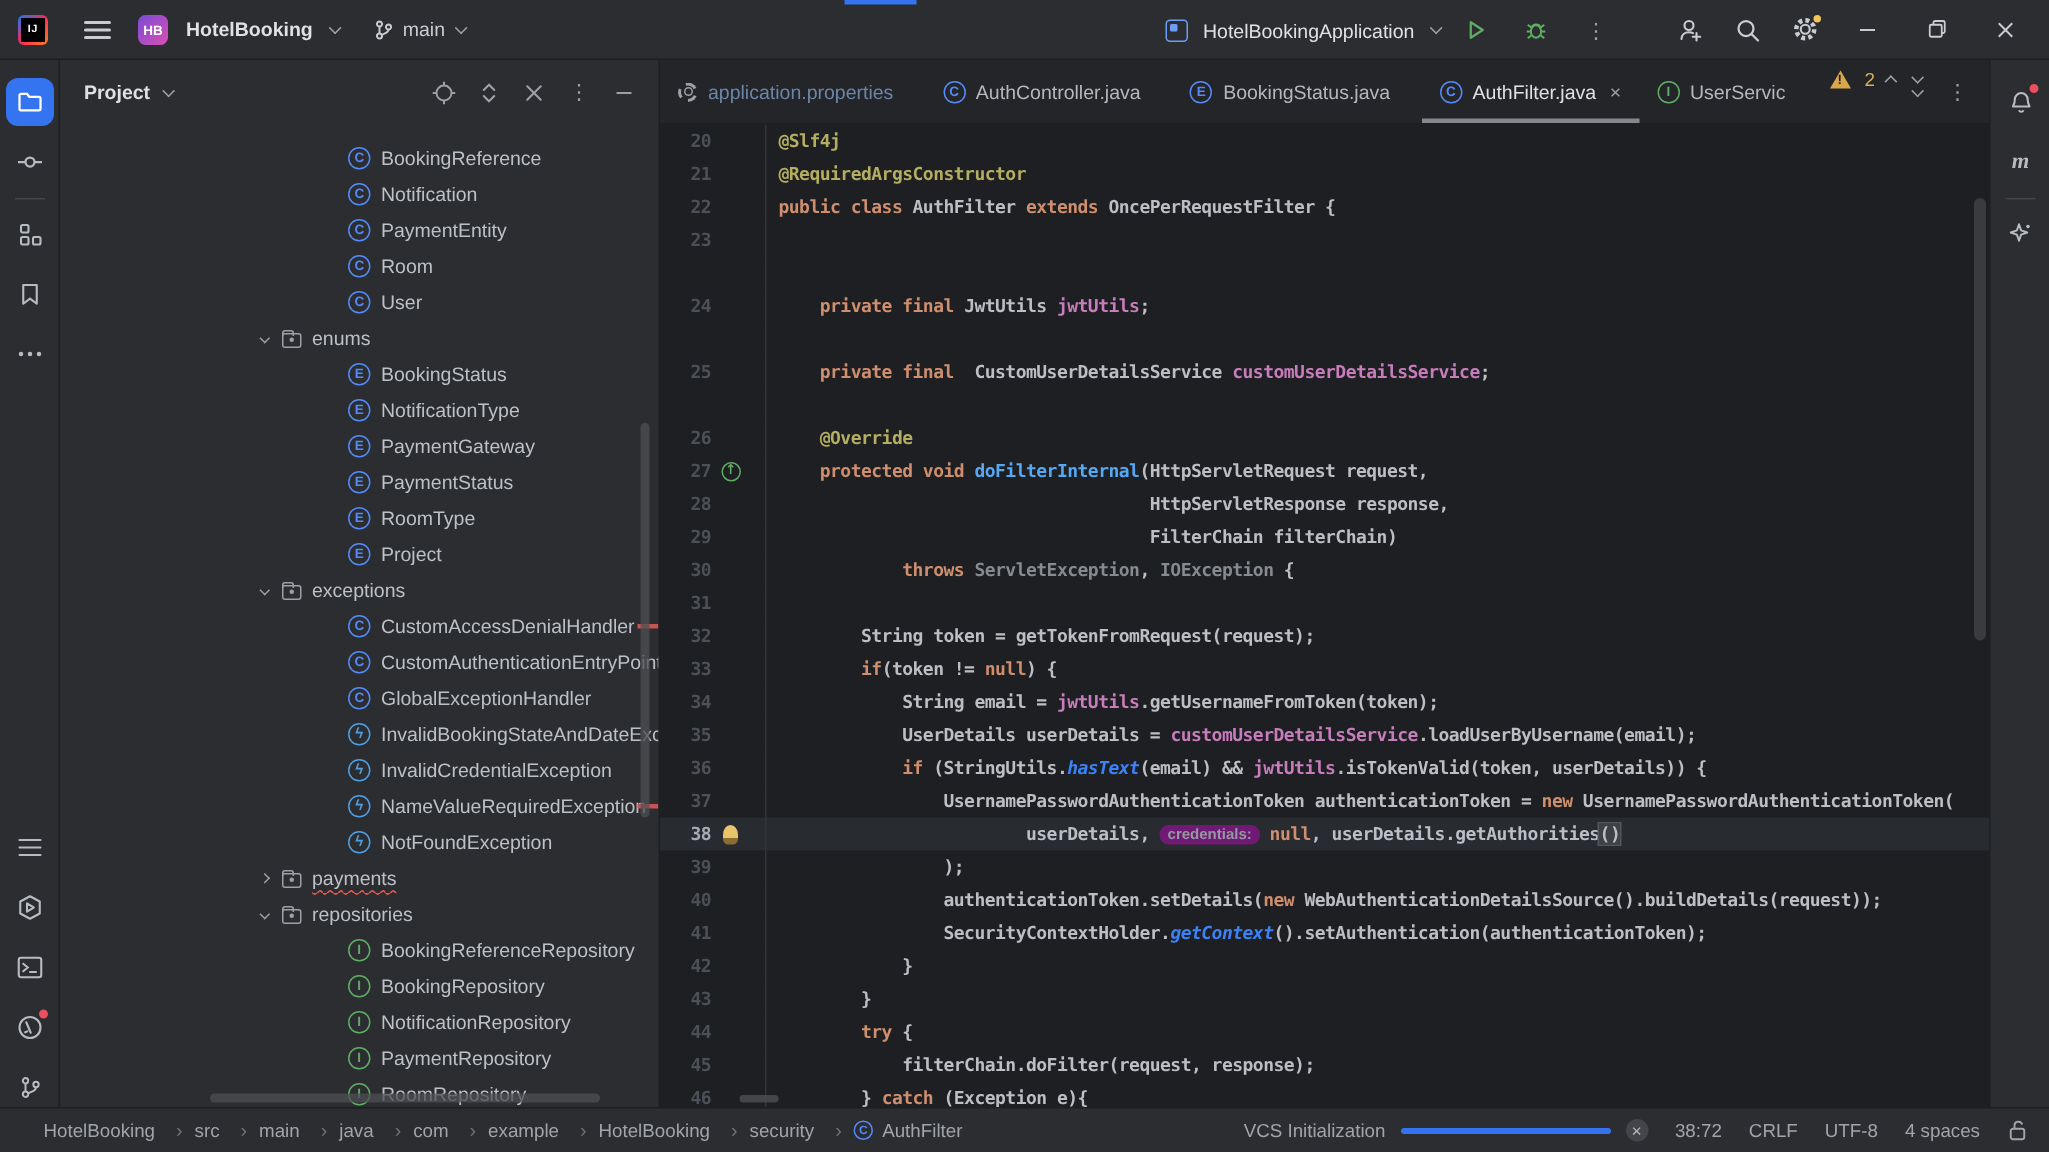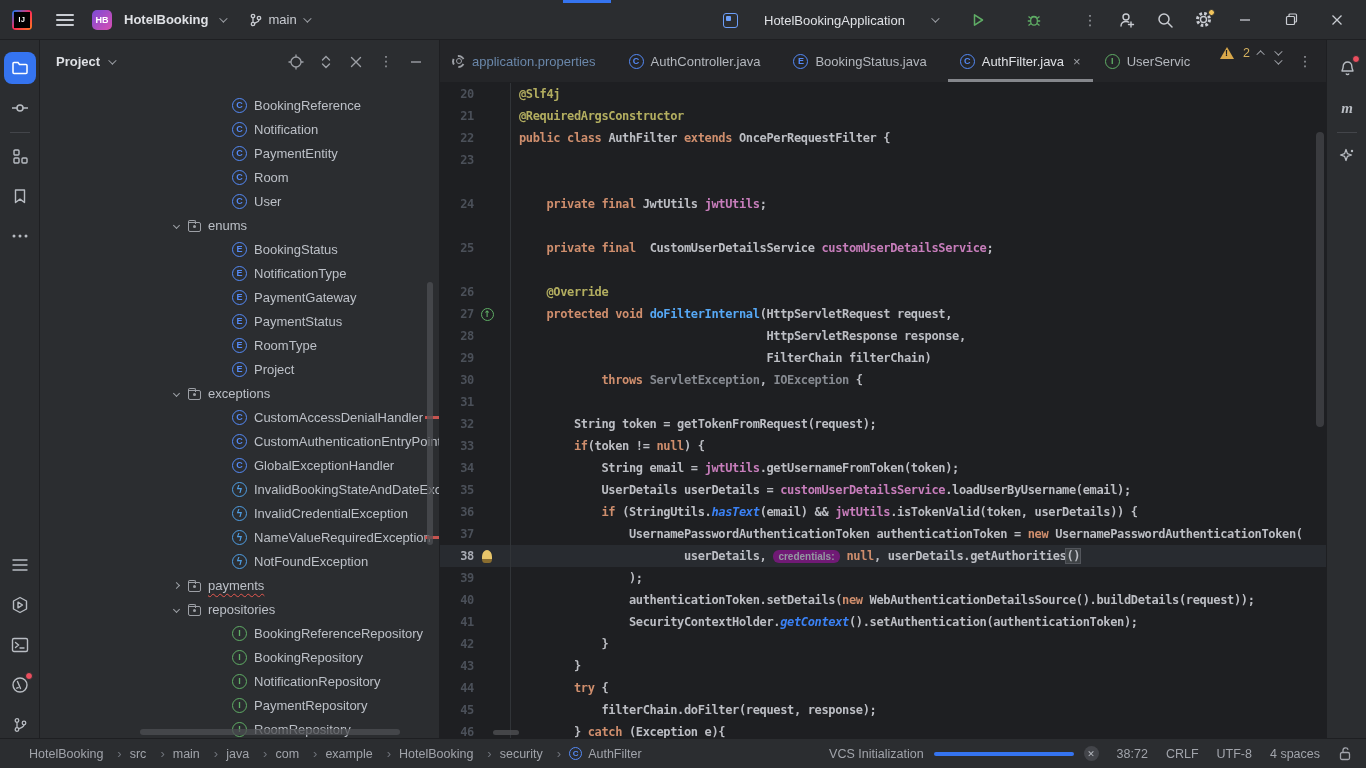--- a/index.html
+++ b/index.html
@@ -20,21 +20,21 @@
     display:flex; align-items:center; justify-content:center; letter-spacing:.5px;}
   .burger { width:18px; height:12px; margin:0 8px 0 14px; display:flex; flex-direction:column; justify-content:space-between;}
   .burger i { height:2px; background:#c9ccd2; border-radius:1px;}
   .hb-chip { width:20px; height:20px; border-radius:5px; background:linear-gradient(135deg,#7a4bd6,#d94fb2);
     color:#fff; font:700 9px "Liberation Sans",sans-serif; display:flex; align-items:center; justify-content:center;}
   .tb-name { font-size:13px; font-weight:600; color:#dfe1e5; margin-left:2px;}
   .chev { display:inline-block; width:6px; height:6px; border-right:1.6px solid #9da0a6; border-bottom:1.6px solid #9da0a6;}
   .chev.down { transform:rotate(45deg) translateY(-2px);}
   .chev.up { transform:rotate(-135deg) translateY(-2px);}
   .branch-grp { display:flex; align-items:center; gap:6px; margin-left:14px; color:#c9ccd2; font-size:13px;}
-  .tb-center { position:absolute; left:723px; top:0; height:40px; display:flex; align-items:center; gap:26px;}
+  .tb-center { position:absolute; left:777px; top:0; height:40px; display:flex; align-items:center; gap:10px;}
   .runcfg-ic { width:15px; height:15px; border:1.4px solid #6c9ef8; border-radius:3px; position:relative;}
   .runcfg-ic::after { content:""; position:absolute; left:2px; top:2px; width:5px; height:5px; background:#6c9ef8; border-radius:1px;}
   .tb-center .lbl { font-size:13px; color:#dfe1e5;}
   .icon-btn { width:30px; height:30px; display:flex; align-items:center; justify-content:center; border-radius:6px; position:relative;}
   .kebab { color:#9da0a6; font-size:14px; letter-spacing:0; line-height:5px; width:16px; text-align:center;}
   .tb-right { margin-left:auto; display:flex; align-items:center; padding-right:6px;}
   .tb-right .icon-btn { width:38px;}
   .win-btn { width:46px; height:40px; display:flex; align-items:center; justify-content:center; color:#c9ccd2;}
   .dot-badge { position:absolute; top:4px; right:7px; width:7px; height:7px; border-radius:50%; background:#f2c55c; border:1px solid #2b2d30;}
   svg.ic { display:block; }

